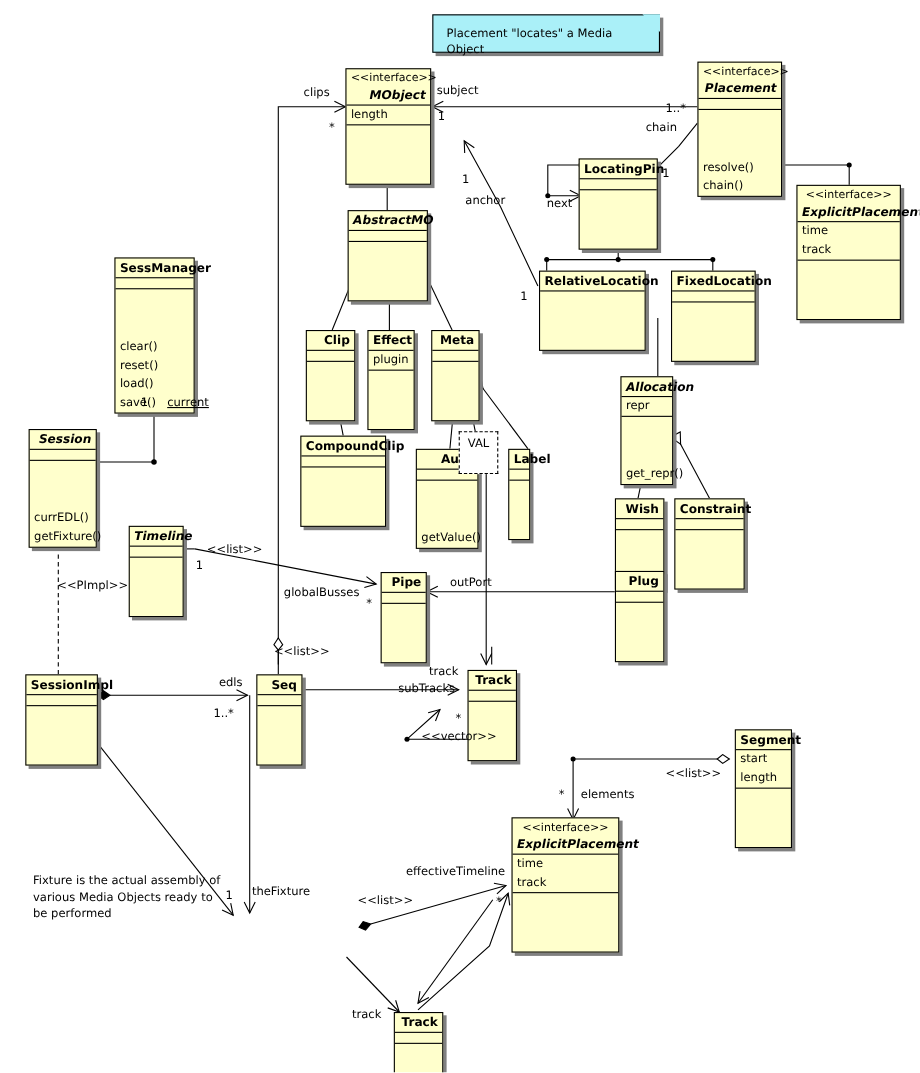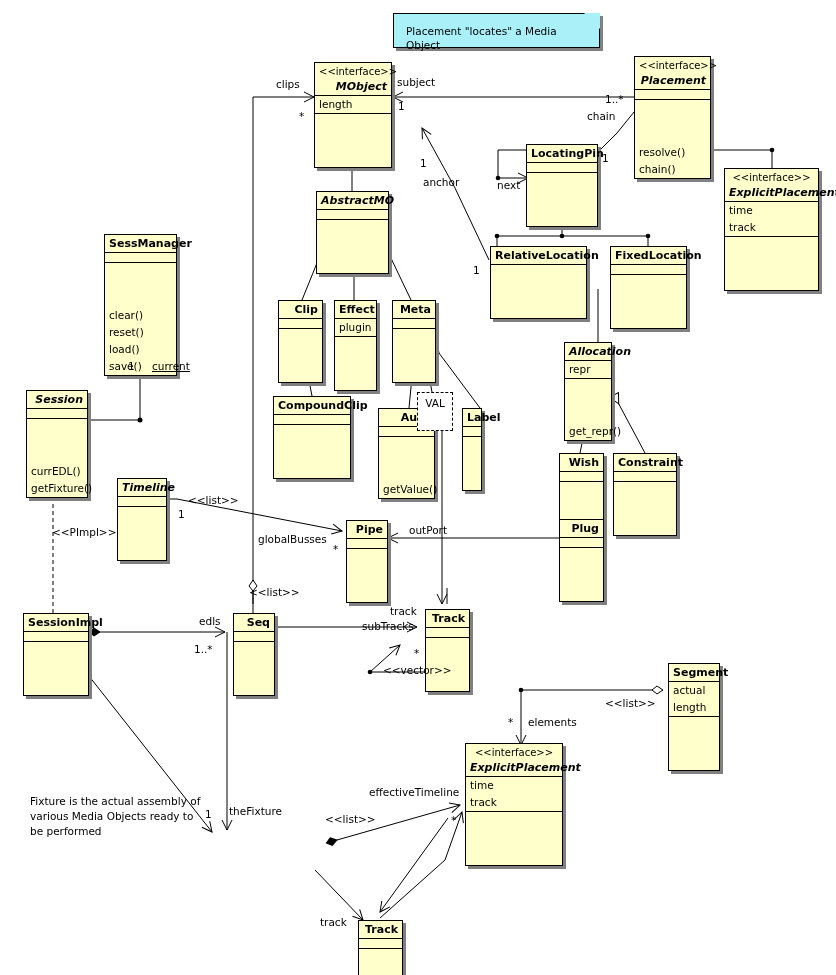--- a/index.html
+++ b/index.html
@@ -369,21 +369,21 @@
     </div>
     <div class="sec empty"></div>
     <div class="sec empty"></div>
   </div>
 
   <div class="uml" style="left:668px;top:663px;width:52px;">
     <div class="sec">
       <div class="ttl">Segment</div>
     </div>
     <div class="sec">
-      <div class="attr">actual</div>
+      <div class="attr">start</div>
       <div class="attr">length</div>
     </div>
     <div class="sec empty"></div>
   </div>
 
   <div class="uml" style="left:465px;top:743px;width:98px;">
     <div class="sec">
       <div class="stereo">&lt;&lt;interface&gt;&gt;</div>
       <div class="ttl ital">ExplicitPlacement</div>
     </div>

